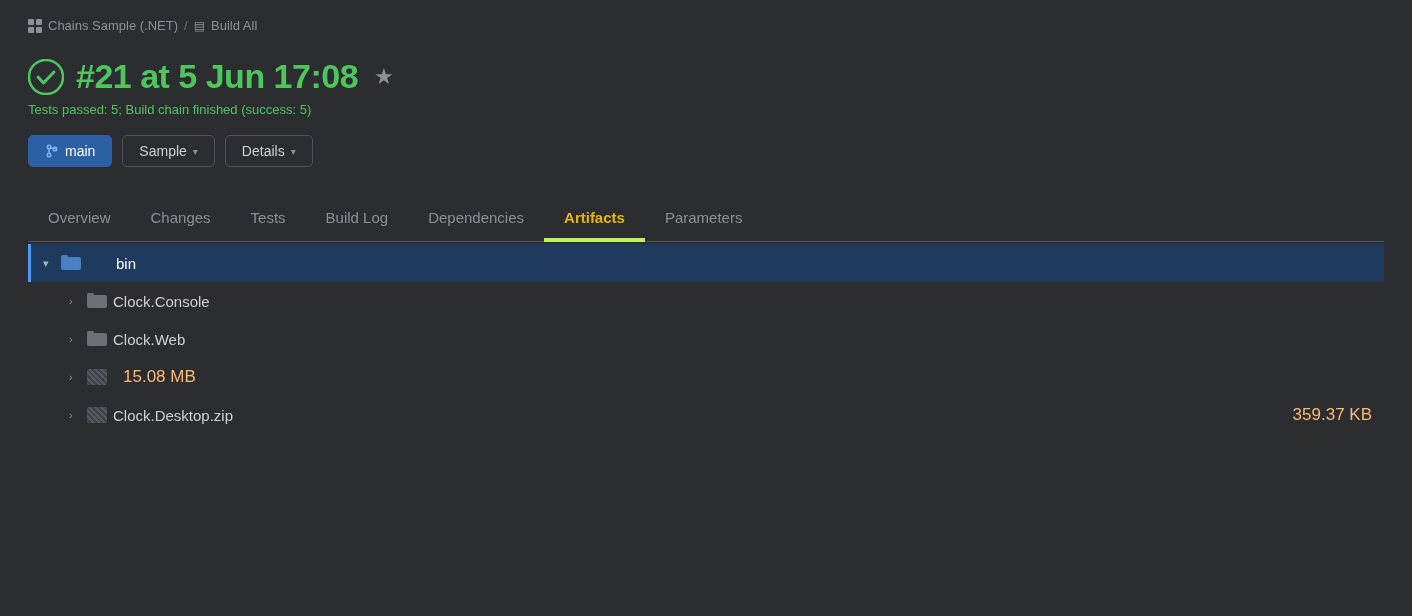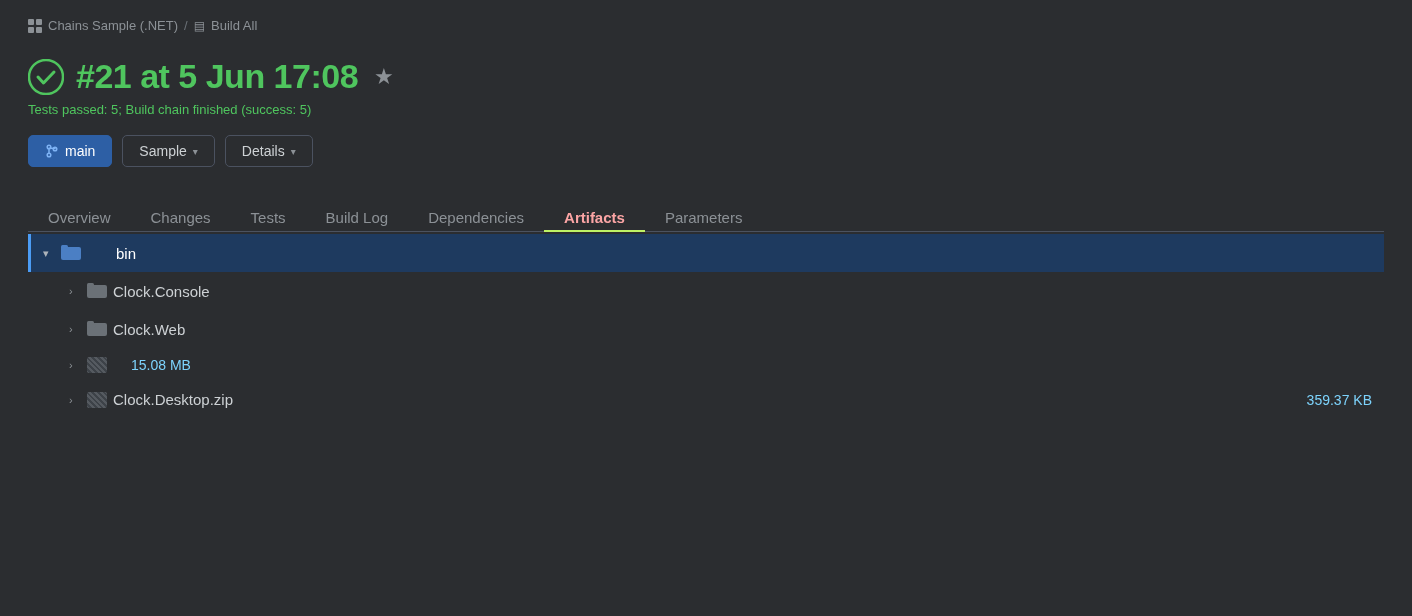--- a/index.html
+++ b/index.html
@@ -91,32 +91,32 @@
     }
 
     
     .tab-bar {
       display: flex;
       gap: 0;
       border-bottom: 1px solid #4b5260;
       margin-bottom: 0;
     }
     .tab {
-      padding: 10px 20px 4px;
+      padding: 10px 20px 12px;
       font-size: 15px;
       color: #8c9196;
       cursor: pointer;
       border-bottom: 2px solid transparent;
       margin-bottom: -1px;
       white-space: nowrap;
     }
     .tab.active {
-      color: #fca5a5;
+      color: #eab308;
       font-weight: 600;
-      border-bottom: 2px solid #bef264;
+      border-bottom: 4px solid #bef264;
     }
 
     
     .file-tree {
       margin-top: 2px;
     }
     .tree-row {
       display: flex;
       align-items: center;
       gap: 6px;
@@ -136,23 +136,23 @@
       width: 12px;
       flex-shrink: 0;
     }
     .tree-chevron.down { color: #adb3ba; }
     .tree-name {
       color: #cdd1d4;
       flex: 1;
     }
     .tree-name.selected-text { color: #ffffff; margin-left: 29px; }
     .tree-size {
-      color: #7dd3fc;
-      font-size: 14px;
-      margin-left: 18px;
+      color: #fdba74;
+      font-size: 17px;
+      margin-left: 10px;
     }
 
     
     .grid-icon {
       display: inline-grid;
       grid-template-columns: 1fr 1fr;
       gap: 2px;
       width: 14px;
       height: 14px;
     }

